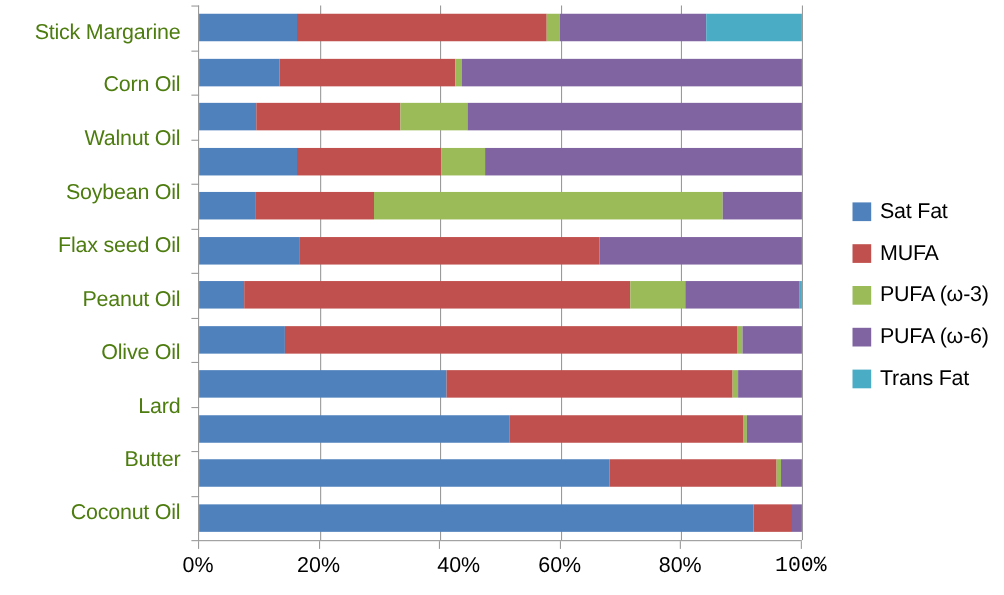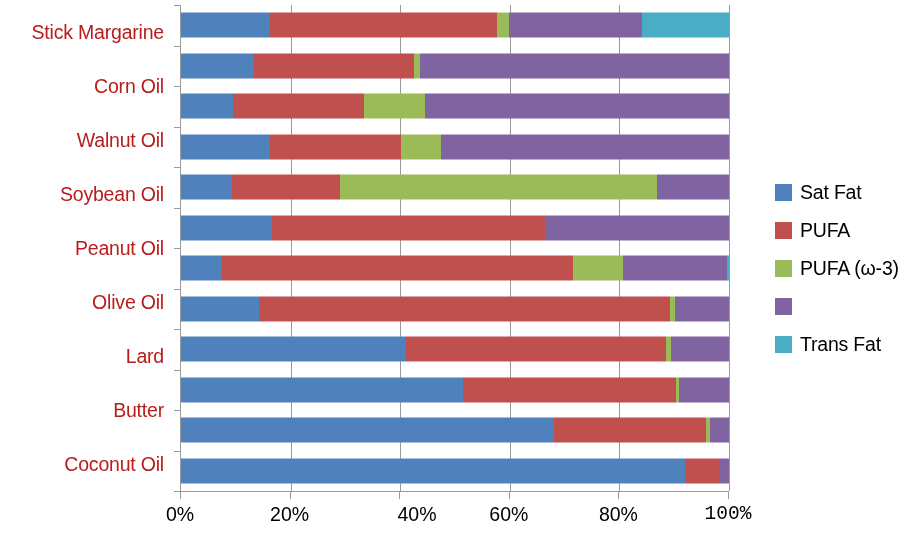--- a/index.html
+++ b/index.html
@@ -31,21 +31,21 @@
     flex-direction: column;
   }
   .category-label {
     flex: 1 1 0;
     display: flex;
     align-items: center;
     justify-content: flex-end;
     padding-right: 8px;
     box-sizing: border-box;
     font-size: 19.5px;
-    color: #b91c1c;
+    color: #4d7c0f;
     white-space: nowrap;
     letter-spacing: -0.2px;
   }
 
   
   #plot-area {
     position: absolute;
     left: 180px;
     top: 5px;
     width: 548px;
@@ -177,20 +177,21 @@
 </head>
 <body>
 
 <div id="chart-root">
 
   <div id="category-axis">
       <div class="category-label">Stick Margarine</div>
       <div class="category-label">Corn Oil</div>
       <div class="category-label">Walnut Oil</div>
       <div class="category-label">Soybean Oil</div>
+      <div class="category-label">Flax seed Oil</div>
       <div class="category-label">Peanut Oil</div>
       <div class="category-label">Olive Oil</div>
       <div class="category-label">Lard</div>
       <div class="category-label">Butter</div>
       <div class="category-label">Coconut Oil</div>
     </div>
 
   <div id="plot-area">
     <div id="gridlines">
         <div class="gridline" style="left: 109.6px;"></div>
@@ -332,28 +333,29 @@
       <div class="x-label" style="left: 548px; font-family: Liberation Mono, monospace;">100%</div>
     </div>
 
   <div id="legend">
       <div class="legend-item">
         <span class="legend-swatch" style="background: rgb(79, 129, 189);"></span>
         <span class="legend-text">Sat Fat</span>
       </div>
       <div class="legend-item">
         <span class="legend-swatch" style="background: rgb(192, 80, 77);"></span>
-        <span class="legend-text">PUFA</span>
+        <span class="legend-text">MUFA</span>
       </div>
       <div class="legend-item">
         <span class="legend-swatch" style="background: rgb(155, 187, 89);"></span>
         <span class="legend-text">PUFA (ω-3)</span>
       </div>
       <div class="legend-item">
         <span class="legend-swatch" style="background: rgb(128, 100, 162);"></span>
+        <span class="legend-text">PUFA (ω-6)</span>
       </div>
       <div class="legend-item">
         <span class="legend-swatch" style="background: rgb(75, 172, 198);"></span>
         <span class="legend-text">Trans Fat</span>
       </div>
     </div>
 
 </div>
 
 </body></html>

